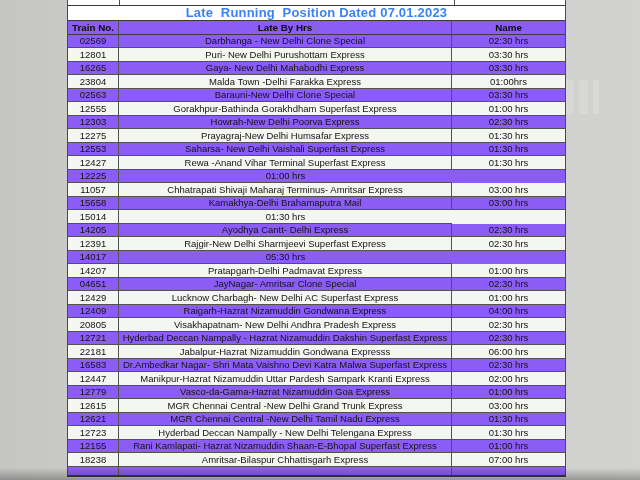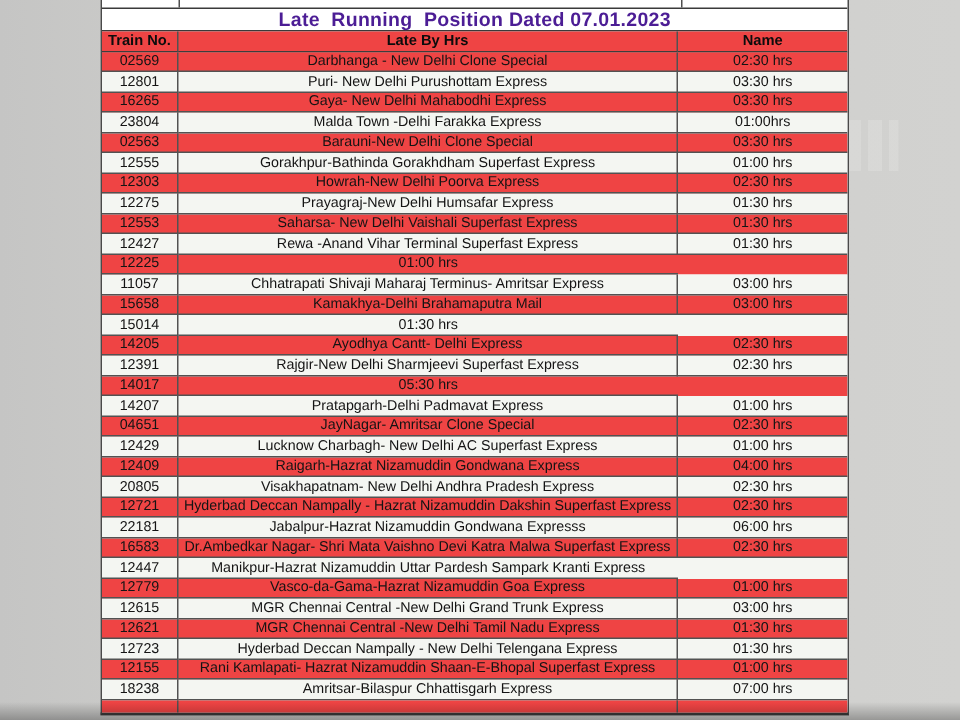--- a/index.html
+++ b/index.html
@@ -25,26 +25,26 @@
     border-left:1px solid #4a4a4a; border-right:1px solid #4a4a4a;
     border-bottom:2px solid #3a3a3a;
     display:flex; flex-direction:column; overflow:hidden;
   }
   .sliver { height:4.5px; border-bottom:1.5px solid #3a3a3a; position:relative; flex:none; }
   .sliver .stub { position:absolute; top:0; bottom:0; width:1px; background:#4f4f4f; }
   .stub-1 { left:51px; } .stub-2 { left:386px; }
   .title-row {
     height:14.5px; flex:none; border-bottom:1.5px solid #3a3a3a;
     display:flex; align-items:center; justify-content:center;
-    font-weight:bold; font-size:13px; color:#4c1d95;
+    font-weight:bold; font-size:13px; color:#3b82f6;
     white-space:pre; letter-spacing:0.2px; box-sizing:content-box;
   }
   .grid-row {
     display:grid; grid-template-columns:51px 1fr 113px;
-    height:13.5px; flex:none; box-sizing:border-box; background:#ef4444;
+    height:13.5px; flex:none; box-sizing:border-box; background:#8b5cf6;
   }
   .grid-row .cell {
     border-right:1px solid #525252; border-bottom:1px solid #525252;
     display:flex; align-items:center; justify-content:center;
     font-size:9.5px; color:#141414; white-space:nowrap; overflow:hidden;
     padding:0 2px; box-sizing:border-box;
   }
   .grid-row .cell:last-child { border-right:none; }
   .header-row .cell { font-weight:bold; font-size:9.8px; color:#0c0c0c; border-bottom:1.2px solid #3d3d3d; }
   .tbody .grid-row:nth-child(even) { background:#f4f6f2; }
@@ -191,20 +191,21 @@
     <div class="cell">06:00 hrs</div>
   </div>
         <div class="grid-row">
     <div class="cell">16583</div>
     <div class="cell cell-name">Dr.Ambedkar Nagar- Shri Mata Vaishno Devi Katra Malwa Superfast Express</div>
     <div class="cell">02:30 hrs</div>
   </div>
         <div class="grid-row">
     <div class="cell">12447</div>
     <div class="cell cell-name">Manikpur-Hazrat Nizamuddin Uttar Pardesh Sampark Kranti Express</div>
+    <div class="cell">02:00 hrs</div>
   </div>
         <div class="grid-row">
     <div class="cell">12779</div>
     <div class="cell cell-name">Vasco-da-Gama-Hazrat Nizamuddin Goa Express</div>
     <div class="cell">01:00 hrs</div>
   </div>
         <div class="grid-row">
     <div class="cell">12615</div>
     <div class="cell cell-name">MGR Chennai Central -New Delhi Grand Trunk Express</div>
     <div class="cell">03:00 hrs</div>

